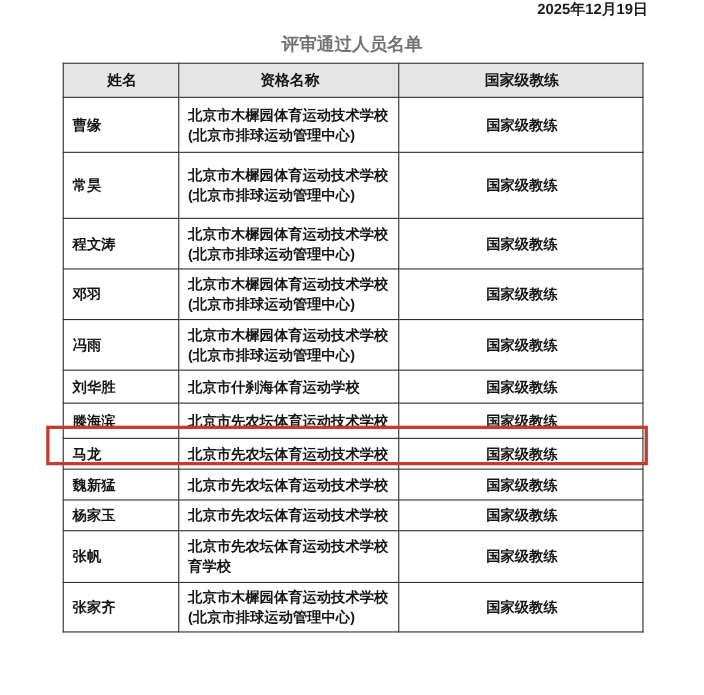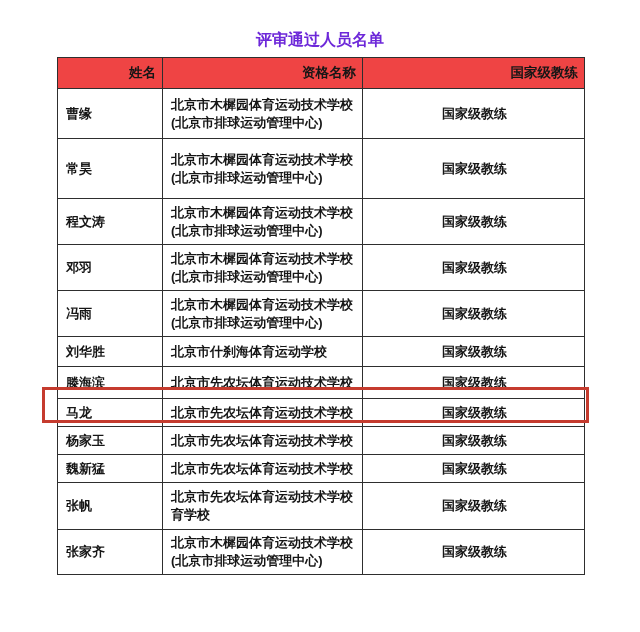--- a/index.html
+++ b/index.html
@@ -26,21 +26,21 @@
     white-space: nowrap;
   }
   .title {
     position: absolute;
     top: 30px;
     left: 0;
     width: 100%;
     text-align: center;
     font-size: 16px;
     font-weight: 700;
-    color: #6d28d9;
+    color: #737373;
   }
   table.roster {
     position: absolute;
     left: 57px;
     top: 57px;
     width: 527px;
     border-collapse: collapse;
     table-layout: fixed;
     border: 1px solid #2e2e2e;
   }
@@ -48,22 +48,22 @@
     border: 1px solid #2e2e2e;
     font-size: 13px;
     font-weight: 700;
     color: #161616;
     vertical-align: middle;
     padding: 2px 6px 2px 8px;
     line-height: 1.38;
     overflow: hidden;
   }
   table.roster th {
-    background: #ef4444; 
-    text-align: right;
+    background: #e5e5e5; 
+    text-align: center;
     height: 26px;
     font-size: 13.5px;
   }
   td.unit-cell {
     white-space: pre-line;
   }
   td.qual-cell {
     padding-left: 10px;
     text-align: center;
   }
@@ -76,20 +76,21 @@
     border: 3px solid #c53b2e; 
     pointer-events: none;
     z-index: 5;
   }
 </style>
 </head>
 <body>
 
 <div class="page">
 
+  <div class="date">2025年12月19日</div>
 
   <div class="title">评审通过人员名单</div>
 
   <table class="roster">
     <colgroup>
       <col style="width:105px">
       <col style="width:200px">
       <col style="width:222px">
     </colgroup>
     <thead>
@@ -139,26 +140,26 @@
         <td class="name-cell">滕海滨</td>
         <td class="unit-cell">北京市先农坛体育运动技术学校</td>
         <td class="qual-cell">国家级教练</td>
       </tr>
       <tr style="height:28px">
         <td class="name-cell">马龙</td>
         <td class="unit-cell">北京市先农坛体育运动技术学校</td>
         <td class="qual-cell">国家级教练</td>
       </tr>
       <tr style="height:28px">
-        <td class="name-cell">杨家玉</td>
+        <td class="name-cell">魏新猛</td>
         <td class="unit-cell">北京市先农坛体育运动技术学校</td>
         <td class="qual-cell">国家级教练</td>
       </tr>
       <tr style="height:28px">
-        <td class="name-cell">魏新猛</td>
+        <td class="name-cell">杨家玉</td>
         <td class="unit-cell">北京市先农坛体育运动技术学校</td>
         <td class="qual-cell">国家级教练</td>
       </tr>
       <tr style="height:47px">
         <td class="name-cell">张帆</td>
         <td class="unit-cell">北京市先农坛体育运动技术学校
 育学校</td>
         <td class="qual-cell">国家级教练</td>
       </tr>
       <tr style="height:45px">

